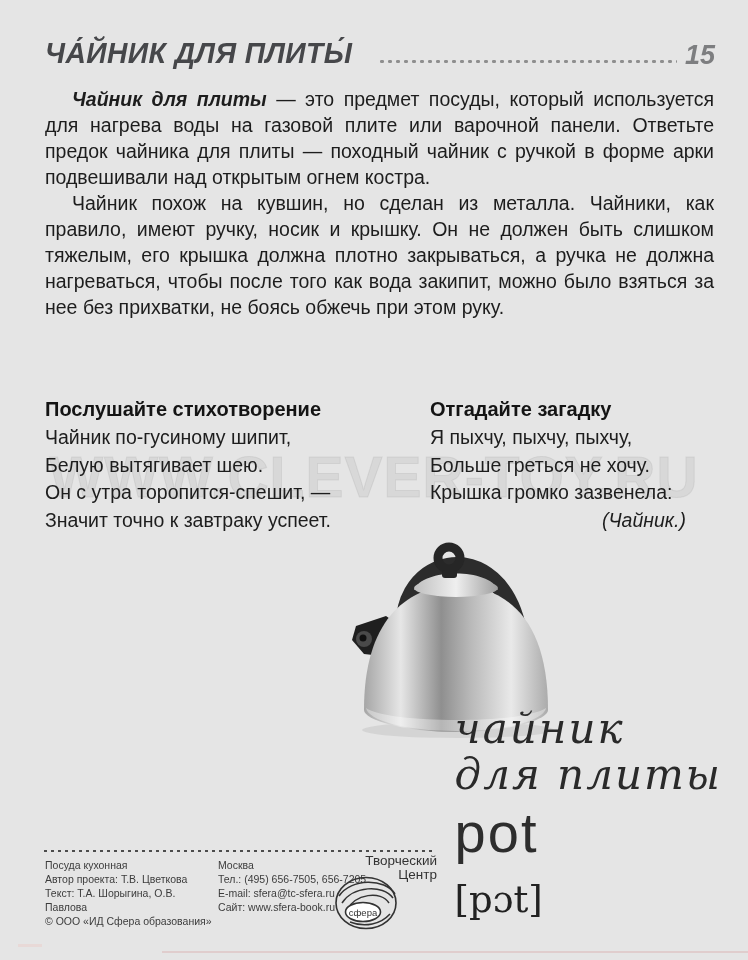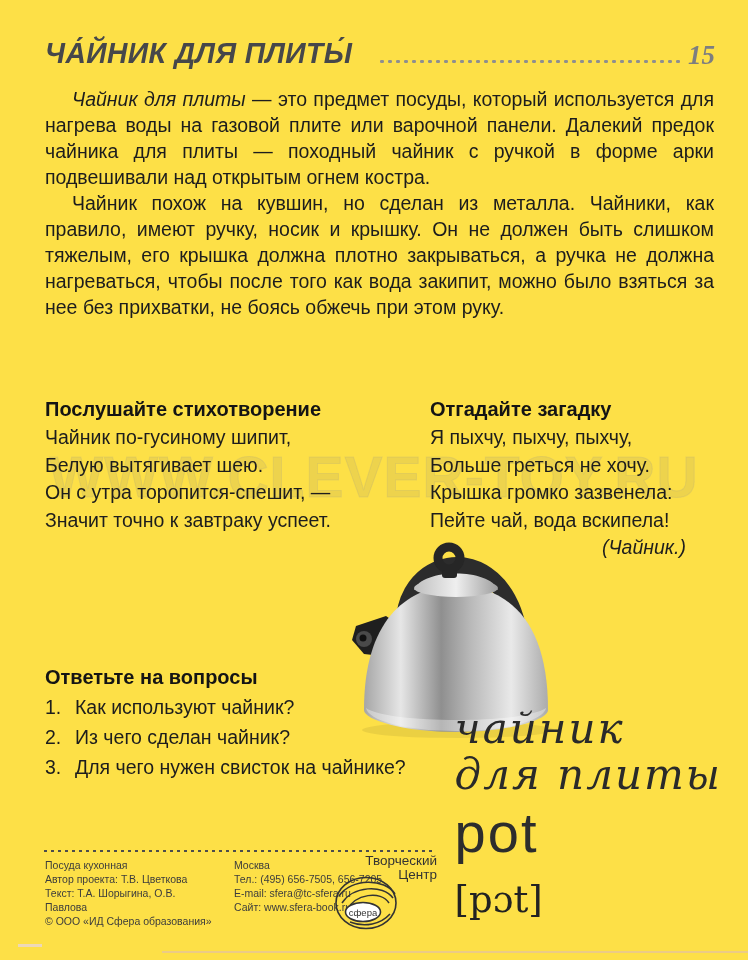--- a/index.html
+++ b/index.html
@@ -1,32 +1,32 @@
 <!DOCTYPE html>
 <html lang="ru"><head>
 <meta charset="utf-8">
 <style>
   html,body{margin:0;padding:0;}
   body{background:#ffffff;font-family:"Liberation Sans",sans-serif;}
-  .page{position:relative;width:748px;height:960px;background:#fde047;overflow:hidden;}
+  .page{position:relative;width:748px;height:960px;background:#e5e5e5;overflow:hidden;}
 
   
   .titlebar{position:absolute;top:36px;left:45px;right:33px;display:flex;align-items:flex-end;}
   .title{font-size:30px;font-weight:bold;font-style:italic;color:#46474a;letter-spacing:.5px;
          transform:scaleX(.94);transform-origin:left bottom;white-space:nowrap;line-height:34px;}
   .title-leader{flex:1;height:7px;margin:0 8px 5px 6px;
       background-image:radial-gradient(circle,#8f8f8f 1.7px,transparent 2px);
       background-size:8px 7px;background-repeat:repeat-x;background-position:left center;}
-  .page-num{font-size:27px;font-weight:bold;font-style:italic;color:#7d7e80;line-height:30px;font-family:Liberation Serif, serif;}
+  .page-num{font-size:27px;font-weight:bold;font-style:italic;color:#7d7e80;line-height:30px;}
 
   
   .bodytext{position:absolute;top:86px;left:45px;right:34px;color:#1d1d1d;
             font-size:19.5px;line-height:26px;text-align:justify;}
   .bodytext p{margin:0;text-indent:27px;hyphens:auto;-webkit-hyphens:auto;}
-  .lead-italic{font-style:italic;}
+  .lead-italic{font-style:italic;font-weight:bold;}
 
   
   .colL{position:absolute;top:398px;left:45px;width:352px;}
   .colR{position:absolute;top:398px;left:430px;width:290px;}
   .sec-head{font-size:20px;font-weight:bold;color:#141414;margin:0 0 3px 0;}
   .verse{font-size:19.5px;line-height:27.5px;color:#1d1d1d;}
   .byline{font-size:19.5px;font-style:italic;color:#1d1d1d;text-align:right;margin-top:2px;padding-right:26px;}
   .colR .byline{padding-right:34px;}
 
   
@@ -50,61 +50,60 @@
              font-family:"Liberation Sans",sans-serif;}
   .vocab .tr{font-family:"DejaVu Serif",serif;font-size:37px;line-height:40px;color:#222;margin-top:18px;}
 
   
   .footer-dots{position:absolute;top:848px;left:42px;width:394px;height:6px;
       background-image:radial-gradient(circle,#4c4c4c 1.2px,transparent 1.45px);
       background-size:7px 6px;background-repeat:repeat-x;background-position:left center;}
   .footer{position:absolute;top:858px;left:45px;width:470px;font-size:10.5px;line-height:14px;color:#3c3c3c;}
   .f-left{position:absolute;left:0;top:0;width:170px;}
   .f-left .f-title{font-weight:normal;}
-  .f-mid{position:absolute;left:173px;top:0;width:150px;margin-left:16px;}
+  .f-mid{position:absolute;left:173px;top:0;width:150px;}
   .f-logo{position:absolute;left:288px;top:-4px;width:104px;height:76px;}
   .f-logo .lbl{position:absolute;right:0;top:0;text-align:right;font-size:13.5px;line-height:14px;color:#333;}
   .f-logo svg{position:absolute;left:0;bottom:0;}
 
   
   .scanline{position:absolute;top:951px;left:162px;right:0;height:2px;background:#dcb9b9;opacity:.55;}
   .scanmark{position:absolute;top:944px;left:18px;width:24px;height:3px;background:#e9d6d3;opacity:.8;}
 </style>
 </head>
 <body>
 
 <div class="page">
 
   <div class="titlebar">
     <div class="title">ЧА́ЙНИК ДЛЯ ПЛИТЫ́</div>
     <div class="title-leader"></div>
     <div class="page-num">15</div>
   </div>
 
   <div class="bodytext">
-    <p><span class="lead-italic">Чайник для плиты</span><span> — это предмет посуды, который используется для нагрева воды на газовой плите или варочной панели. Далекий предок чайника для плиты — походный чайник с ручкой в форме арки подвешивали над открытым огнем костра.</span></p>
+    <p><span class="lead-italic">Чайник для плиты</span><span> — это предмет посуды, который используется для нагрева воды на газовой плите или варочной панели. Ответьте предок чайника для плиты — походный чайник с ручкой в форме арки подвешивали над открытым огнем костра.</span></p>
     <p>Чайник похож на кувшин, но сделан из металла. Чайники, как правило, имеют ручку, носик и крышку. Он не должен быть слишком тяжелым, его крышка должна плотно закрываться, а ручка не должна нагреваться, чтобы после того как вода закипит, можно было взяться за нее без прихватки, не боясь обжечь при этом руку.</p>
   </div>
 
   <div class="watermark">WWW.CLEVER-TOY.RU</div>
 
   <div class="colL">
     <p class="sec-head">Послушайте стихотворение</p>
     <div class="verse">Чайник по-гусиному шипит,</div>
     <div class="verse">Белую вытягивает шею.</div>
     <div class="verse">Он с утра торопится-спешит, —</div>
     <div class="verse">Значит точно к завтраку успеет.</div>
   </div>
 
   <div class="colR">
     <p class="sec-head">Отгадайте загадку</p>
     <div class="verse">Я пыхчу, пыхчу, пыхчу,</div>
     <div class="verse">Больше греться не хочу.</div>
     <div class="verse">Крышка громко зазвенела:</div>
-    <div class="verse">Пейте чай, вода вскипела!</div>
     <div class="byline">(Чайник.)</div>
   </div>
 
   <div class="kettle">
     <svg width="216" height="224" viewBox="0 0 216 224">
       <defs>
         <linearGradient id="metal" x1="0" y1="0" x2="1" y2="0">
           <stop offset="0" stop-color="#a6a6a6"></stop>
           <stop offset="0.2" stop-color="#e6e6e6"></stop>
           <stop offset="0.42" stop-color="#8f8f8f"></stop>
@@ -133,35 +132,20 @@
       <path d="M18,190 C40,206 176,206 198,190 C196,202 160,213 108,213 C56,213 20,202 18,190 Z" fill="rgba(255,255,255,0.35)"></path>
 
       <path d="M66,72 C74,50 142,50 150,72 C128,64 88,64 66,72 Z" fill="url(#lidmetal)"></path>
       <ellipse cx="108" cy="70" rx="42" ry="9" fill="url(#lidmetal)"></ellipse>
 
       <circle cx="101" cy="40" r="11" fill="none" stroke="#262626" stroke-width="9"></circle>
       <rect x="94" y="52" width="15" height="8" rx="3" fill="#262626"></rect>
     </svg>
   </div>
 
-  <div class="questions">
-    <p class="sec-head">Ответьте на вопросы</p>
-    <div class="q-row">
-      <span class="q-num">1.</span>
-      <span>Как используют чайник?</span>
-    </div>
-    <div class="q-row">
-      <span class="q-num">2.</span>
-      <span>Из чего сделан чайник?</span>
-    </div>
-    <div class="q-row">
-      <span class="q-num">3.</span>
-      <span>Для чего нужен свисток на чайнике?</span>
-    </div>
-  </div>
 
   <div class="vocab">
     <div class="ru">чайник</div>
     <div class="ru">для плиты</div>
     <div class="en">pot</div>
     <div class="tr">[pɔt]</div>
   </div>
 
   <div class="footer-dots"></div>
   <div class="footer">

